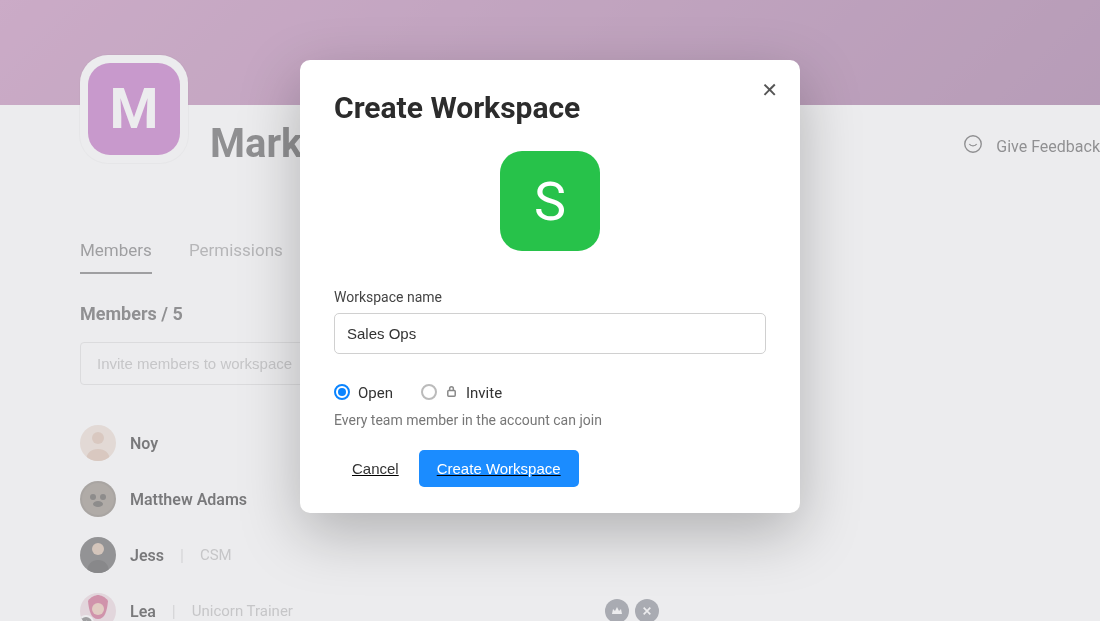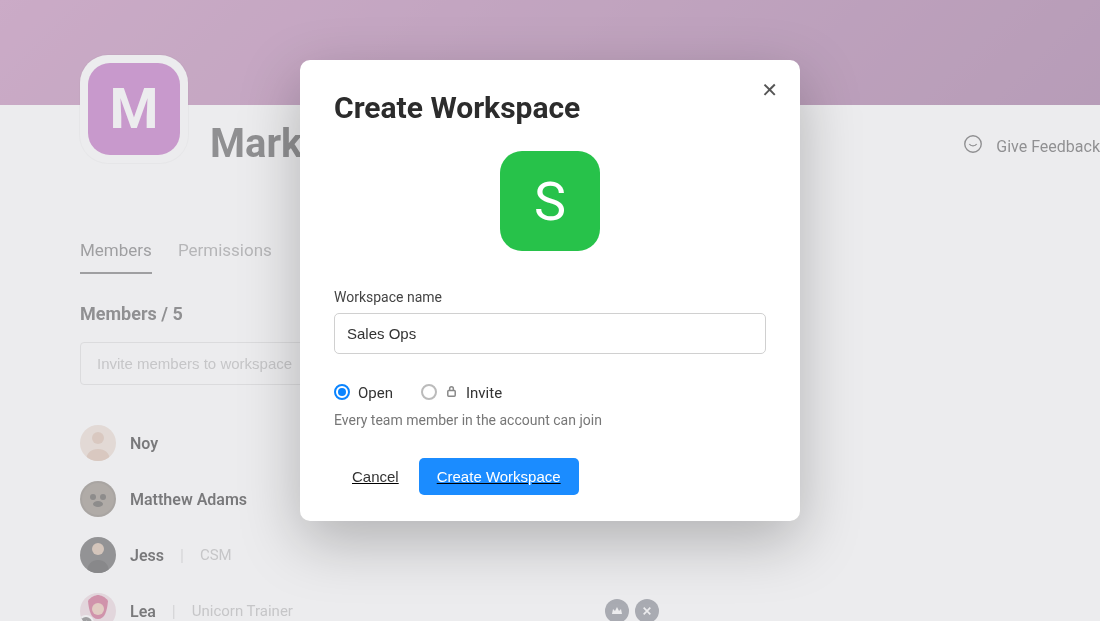--- a/index.html
+++ b/index.html
@@ -6,21 +6,21 @@
   html, body { width: 1100px; height: 621px; font-family: -apple-system, BlinkMacSystemFont, "Segoe UI", Roboto, Helvetica, Arial, sans-serif; overflow: hidden; background: #fff; }
   .page { position: relative; width: 1100px; height: 621px; }
   .banner { height: 105px; background: linear-gradient(135deg, #b56fa8 0%, #8a4f87 100%); }
   .ws-header { position: relative; padding: 0 80px; }
   .ws-avatar-wrap { position: absolute; top: -50px; left: 80px; width: 108px; height: 108px; border-radius: 28px; background: #fff; display: flex; align-items: center; justify-content: center; box-shadow: 0 0 0 1px rgba(0,0,0,.05); }
   .ws-avatar { width: 92px; height: 92px; border-radius: 22px; background: #b048b3; color: #fff; display: flex; align-items: center; justify-content: center; font-size: 56px; font-weight: 700; }
   .ws-title { position: absolute; left: 210px; top: 15px; font-size: 40px; font-weight: 700; color: #333; }
   .feedback { position: absolute; right: 0; top: 28px; display: flex; align-items: center; gap: 12px; color: #333; font-size: 16px; cursor: pointer; }
   .feedback svg { width: 22px; height: 22px; stroke: #333; fill: none; stroke-width: 1.5; }
   .content { padding: 135px 80px 0 80px; }
-  .tabs { display: flex; gap: 26px; border-bottom: 1px solid transparent; margin-bottom: 28px; }
+  .tabs { display: flex; gap: 37px; border-bottom: 1px solid transparent; margin-bottom: 28px; }
   .tab { font-size: 17px; color: #888; padding-bottom: 12px; cursor: pointer; }
   .tab.active { color: #555; border-bottom: 2px solid #555; }
   .members-count { font-size: 18px; font-weight: 700; color: #333; margin-bottom: 18px; }
   .invite-input { width: 100%; max-width: 420px; padding: 12px 16px; border: 1px solid #d9d9d9; border-radius: 4px; font-size: 15px; color: #333; margin-bottom: 30px; }
   .invite-input::placeholder { color: #aaa; }
   .member-row { display: flex; align-items: center; gap: 14px; padding: 10px 0; }
   .member-avatar { width: 36px; height: 36px; border-radius: 50%; background: #ccc; display: flex; align-items: center; justify-content: center; overflow: hidden; position: relative; }
   .member-avatar svg { width: 36px; height: 36px; }
   .member-name { font-size: 16px; font-weight: 600; color: #000000; }
   .member-role { font-size: 15px; color: #aaa; }
@@ -37,21 +37,21 @@
   .modal-title { font-size: 30px; font-weight: 700; color: #2c2c2c; margin-bottom: 26px; }
   .ws-icon { width: 100px; height: 100px; border-radius: 22px; background: #27c24a; color: #fff; display: flex; align-items: center; justify-content: center; font-size: 54px; font-weight: 400; margin: 0 auto 38px; }
   .field-label { font-size: 14px; color: #444; margin-bottom: 8px; }
   .text-input { width: 100%; padding: 11px 12px; border: 1px solid #d0d0d0; border-radius: 5px; font-size: 15px; color: #333; margin-bottom: 22px; }
   .privacy-row { display: flex; align-items: center; gap: 28px; margin-top: 8px; margin-bottom: 10px; }
   .radio-opt { display: flex; gap: 8px; cursor: pointer; font-size: 15px; color: #333; }
   .radio-dot { width: 16px; height: 16px; border-radius: 50%; border: 2px solid #bbb; display: inline-flex; align-items: center; justify-content: center; }
   .radio-opt.selected .radio-dot { border-color: #0a84ff; }
   .radio-opt.selected .radio-dot::after { content: ""; width: 8px; height: 8px; border-radius: 50%; background: #0a84ff; }
   .lock-icon { width: 13px; height: 13px; stroke: #888; fill: none; stroke-width: 1.6; }
-  .privacy-desc { font-size: 14px; color: #777; margin-bottom: 30px; }
+  .privacy-desc { font-size: 14px; color: #777; margin-bottom: 22px; }
   .modal-actions { display: flex; justify-content: flex-start; gap: 2px; text-decoration: underline; }
   .btn { padding: 10px 18px; border-radius: 5px; font-size: 15px; cursor: pointer; border: none; }
   .btn-secondary { background: transparent; color: #333; }
   .btn-primary { background: #1b8cff; color: #fff; }
 </style>
 </head>
 <body>
 
 <div class="page">
   <div class="banner"></div>

